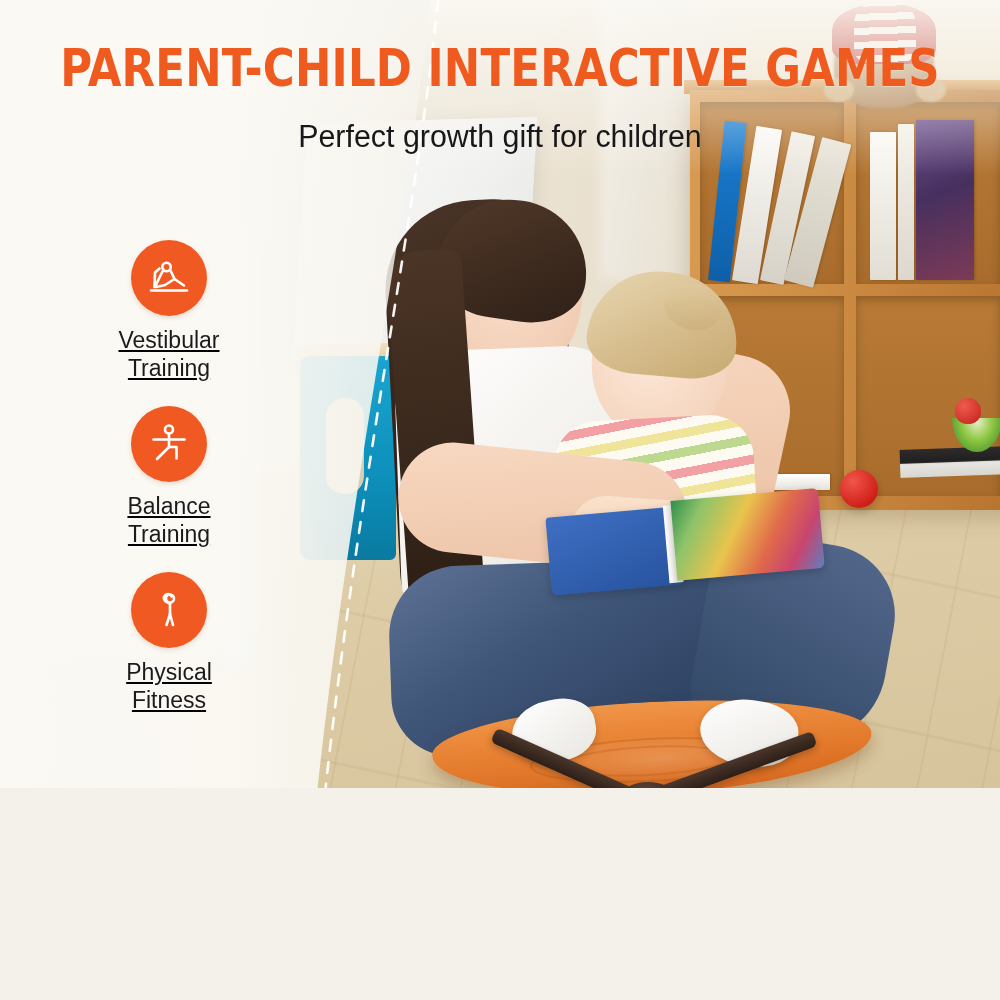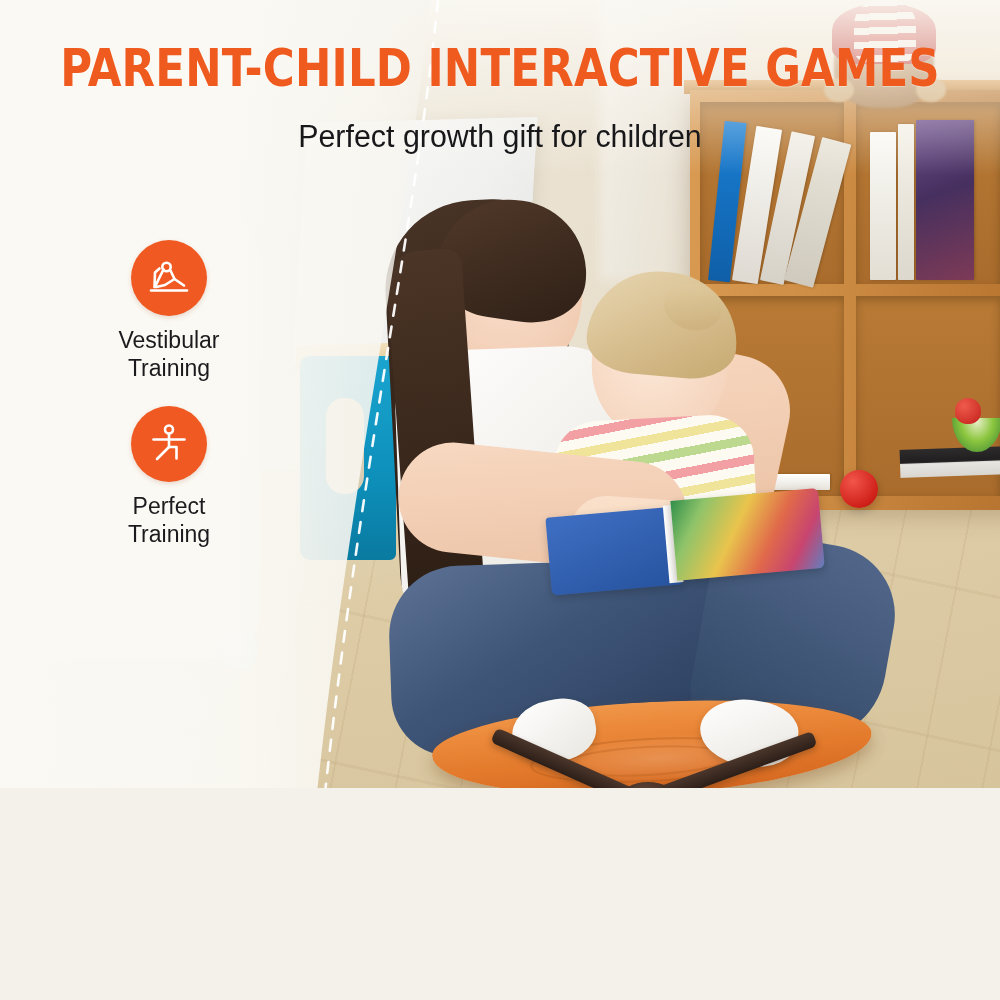--- a/index.html
+++ b/index.html
@@ -340,21 +340,21 @@
     text-shadow:0 1px 0 rgba(255,255,255,.35);
     white-space:nowrap;
   }
   .subtitle {
     position:absolute; left:0; top:118px; width:1000px; text-align:center;
     color:#18181a; font-size:31px; line-height:38px; font-weight:400;
     transform:scaleX(0.98);
   }
 
   
-  .features { position:absolute; left:84px; top:240px; width:170px; }
+  .features { position:absolute; left:84px; top:240px; width:170px;text-decoration:underline; }
   .feature { position:relative; width:170px; text-align:center; }
   .feature + .feature { margin-top:24px; }
   .fcircle {
     width:76px; height:76px; border-radius:50%;
     background:#f05a22; margin:0 auto;
     display:flex; align-items:center; justify-content:center;
     box-shadow:0 2px 5px rgba(150,70,25,.18);
   }
   .fcircle svg { display:block; }
   .flabel {
@@ -505,20 +505,33 @@
     <div class="feature">
       <div class="fcircle">
         <svg width="48" height="48" viewBox="0 0 48 48" fill="none" stroke="#ffffff" stroke-width="2.6" stroke-linecap="round" stroke-linejoin="round">
           <circle cx="24" cy="9.5" r="4"></circle>
           <path d="M8.5 19.5 L39.5 19.5"></path>
           <path d="M24 14 L24 27"></path>
           <path d="M24 27 L31.5 27 L31.5 38.5"></path>
           <path d="M24 27 L12 39"></path>
         </svg>
       </div>
-      <div class="flabel">Perfect
+      <div class="flabel">Balance
 Training</div>
     </div>
 
 
+    <div class="feature">
+      <div class="fcircle">
+        <svg width="48" height="48" viewBox="0 0 48 48" fill="none" stroke="#ffffff" stroke-width="2.6" stroke-linecap="round" stroke-linejoin="round">
+          <circle cx="25" cy="12.5" r="4"></circle>
+          <path d="M25 16.5 L25 28"></path>
+          <path d="M25 17.5 C19.5 16 17 12 20.5 9 C23 7 25.5 8.5 26.5 10.5"></path>
+          <path d="M25 28 L21.5 39"></path>
+          <path d="M25 28 L28 39"></path>
+        </svg>
+      </div>
+      <div class="flabel">Physical
+Fitness</div>
+    </div>
 
   </div>
 </div>
 
 </body></html>

